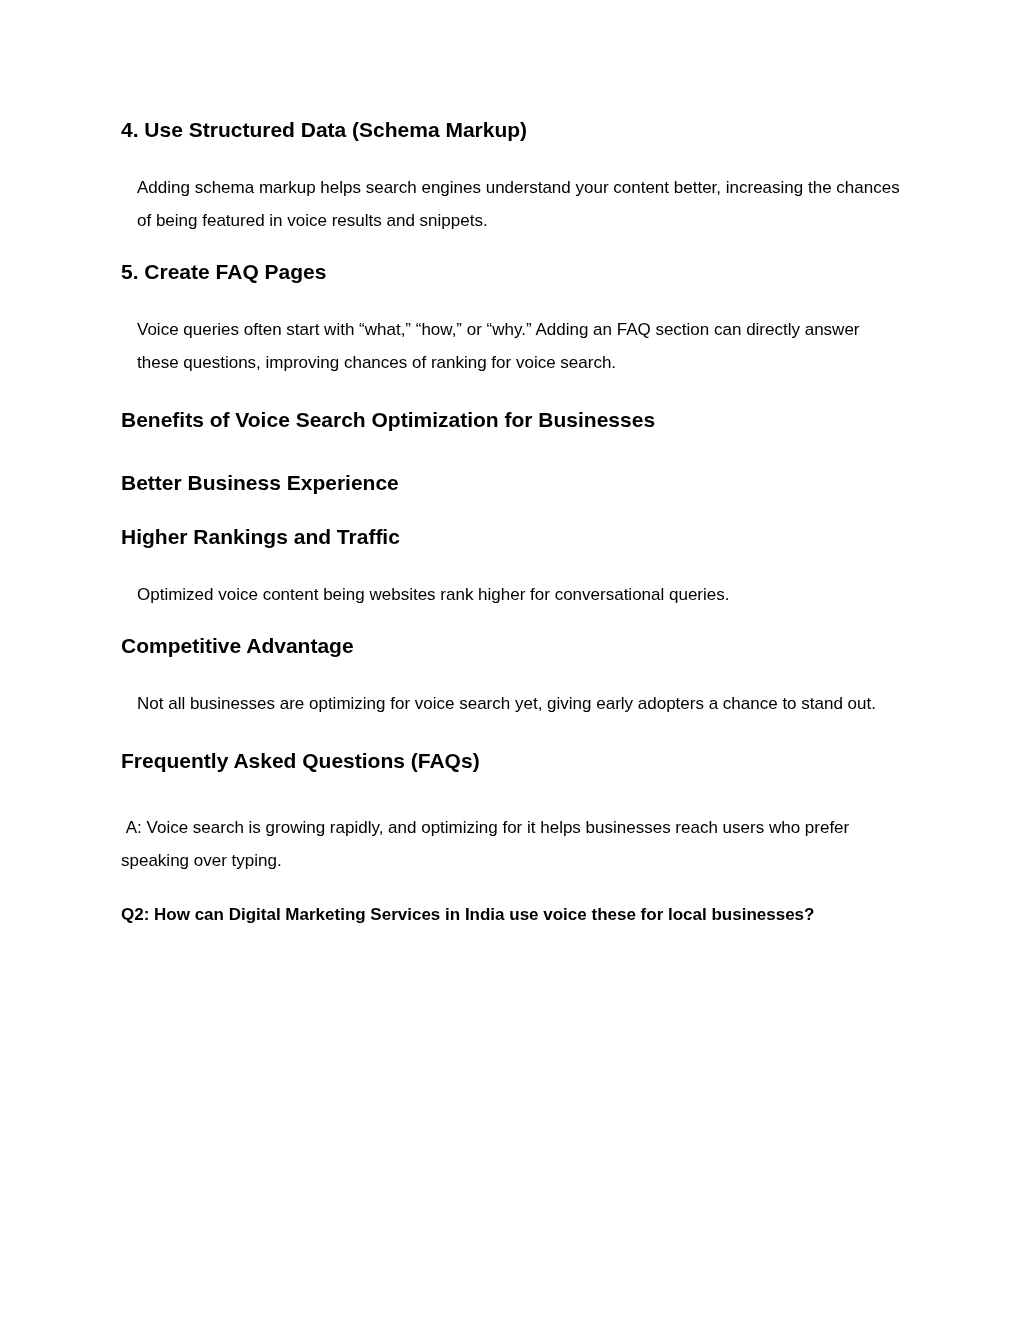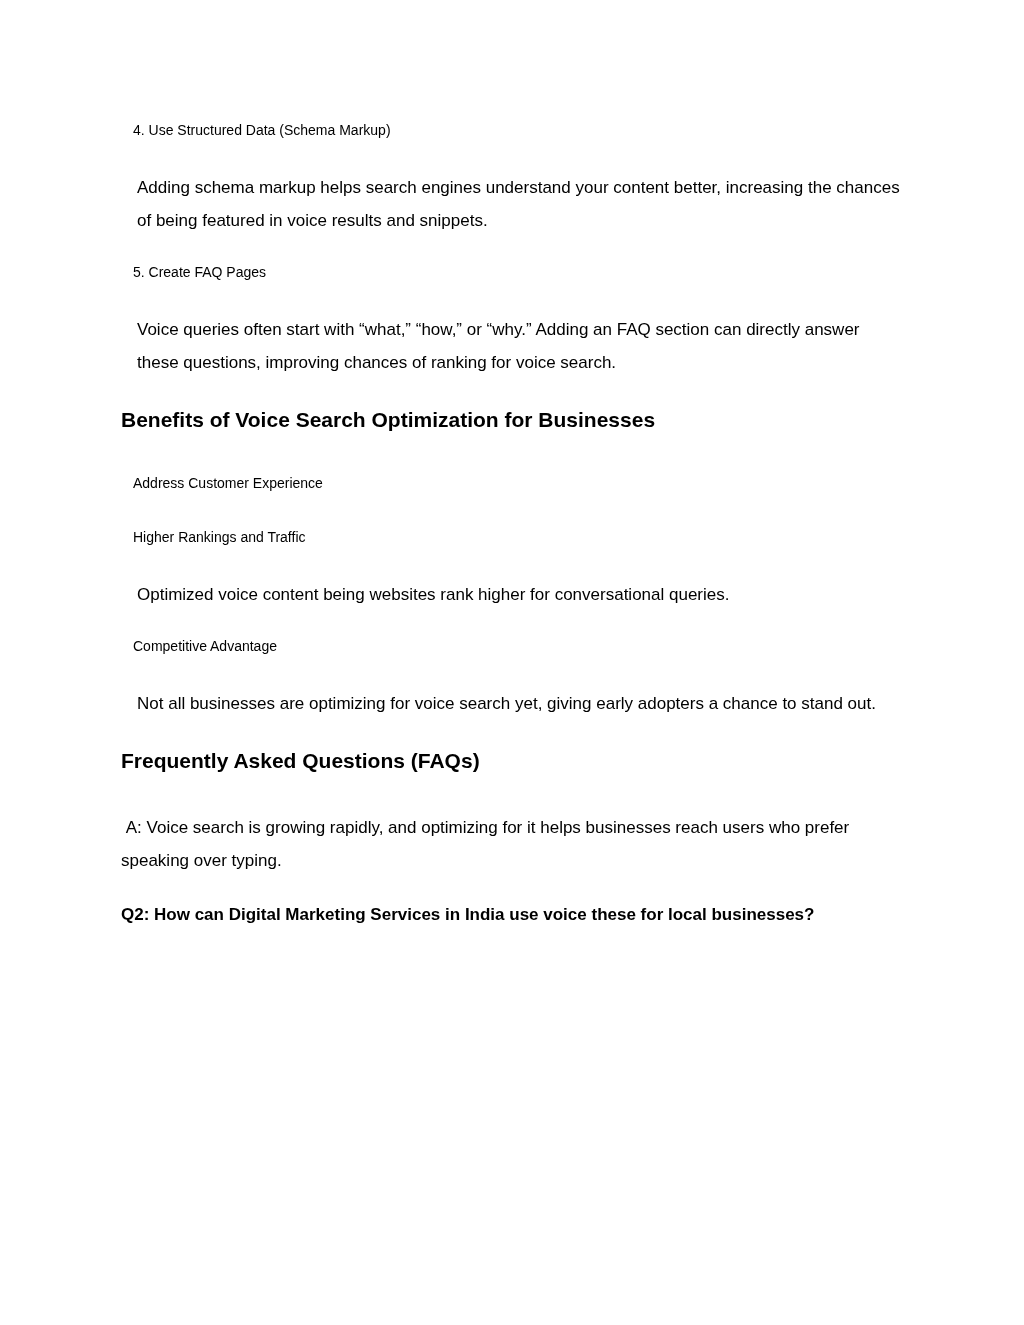--- a/index.html
+++ b/index.html
@@ -24,24 +24,24 @@
     width: 781px;
   }
   h2 {
     font-size: 21px;
     line-height: 37px;
     font-weight: bold;
     margin: 6px 0 32px 0;
     letter-spacing: 0;
   }
   h3 {
-    font-size: 14px;
+    font-size: 21px;
     line-height: 26px;
-    font-weight: normal;
-    margin: 6px 0 28px 12px;
+    font-weight: bold;
+    margin: 6px 0 28px 0;
   }
   h3.first {
     margin-top: 0;
   }
   p {
     font-size: 17px;
     line-height: 33px;
     margin: 0 0 22px 16px;
   }
   p.faq-q {
@@ -60,21 +60,21 @@
   <div class="doc-inner">
 
     <h3 class="first">4. Use Structured Data (Schema Markup)</h3>
     <p>Adding schema markup helps search engines understand your content better, increasing the chances of being featured in voice results and snippets.</p>
 
     <h3>5. Create FAQ Pages</h3>
     <p>Voice queries often start with “what,” “how,” or “why.” Adding an FAQ section can directly answer these questions, improving chances of ranking for voice search.</p>
 
     <h2>Benefits of Voice Search Optimization for Businesses</h2>
 
-    <h3>Address Customer Experience</h3>
+    <h3>Better Business Experience</h3>
 
     <h3>Higher Rankings and Traffic</h3>
     <p>Optimized voice content being websites rank higher for conversational queries.</p>
 
     <h3>Competitive Advantage</h3>
     <p>Not all businesses are optimizing for voice search yet, giving early adopters a chance to stand out.</p>
 
     <h2>Frequently Asked Questions (FAQs)</h2>
 
     <p class="faq-a"> A: Voice search is growing rapidly, and optimizing for it helps businesses reach users who prefer speaking over typing.</p>

